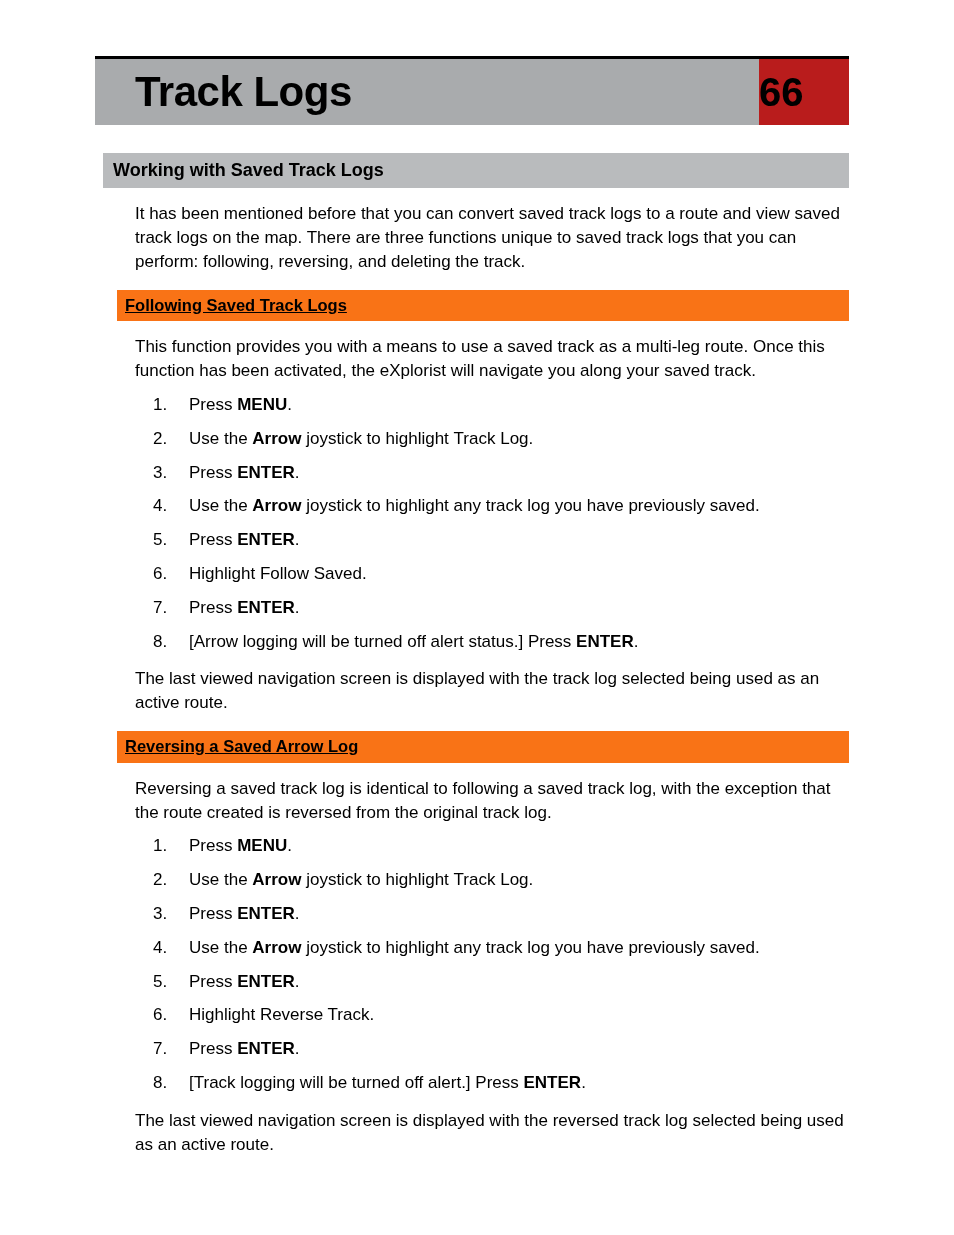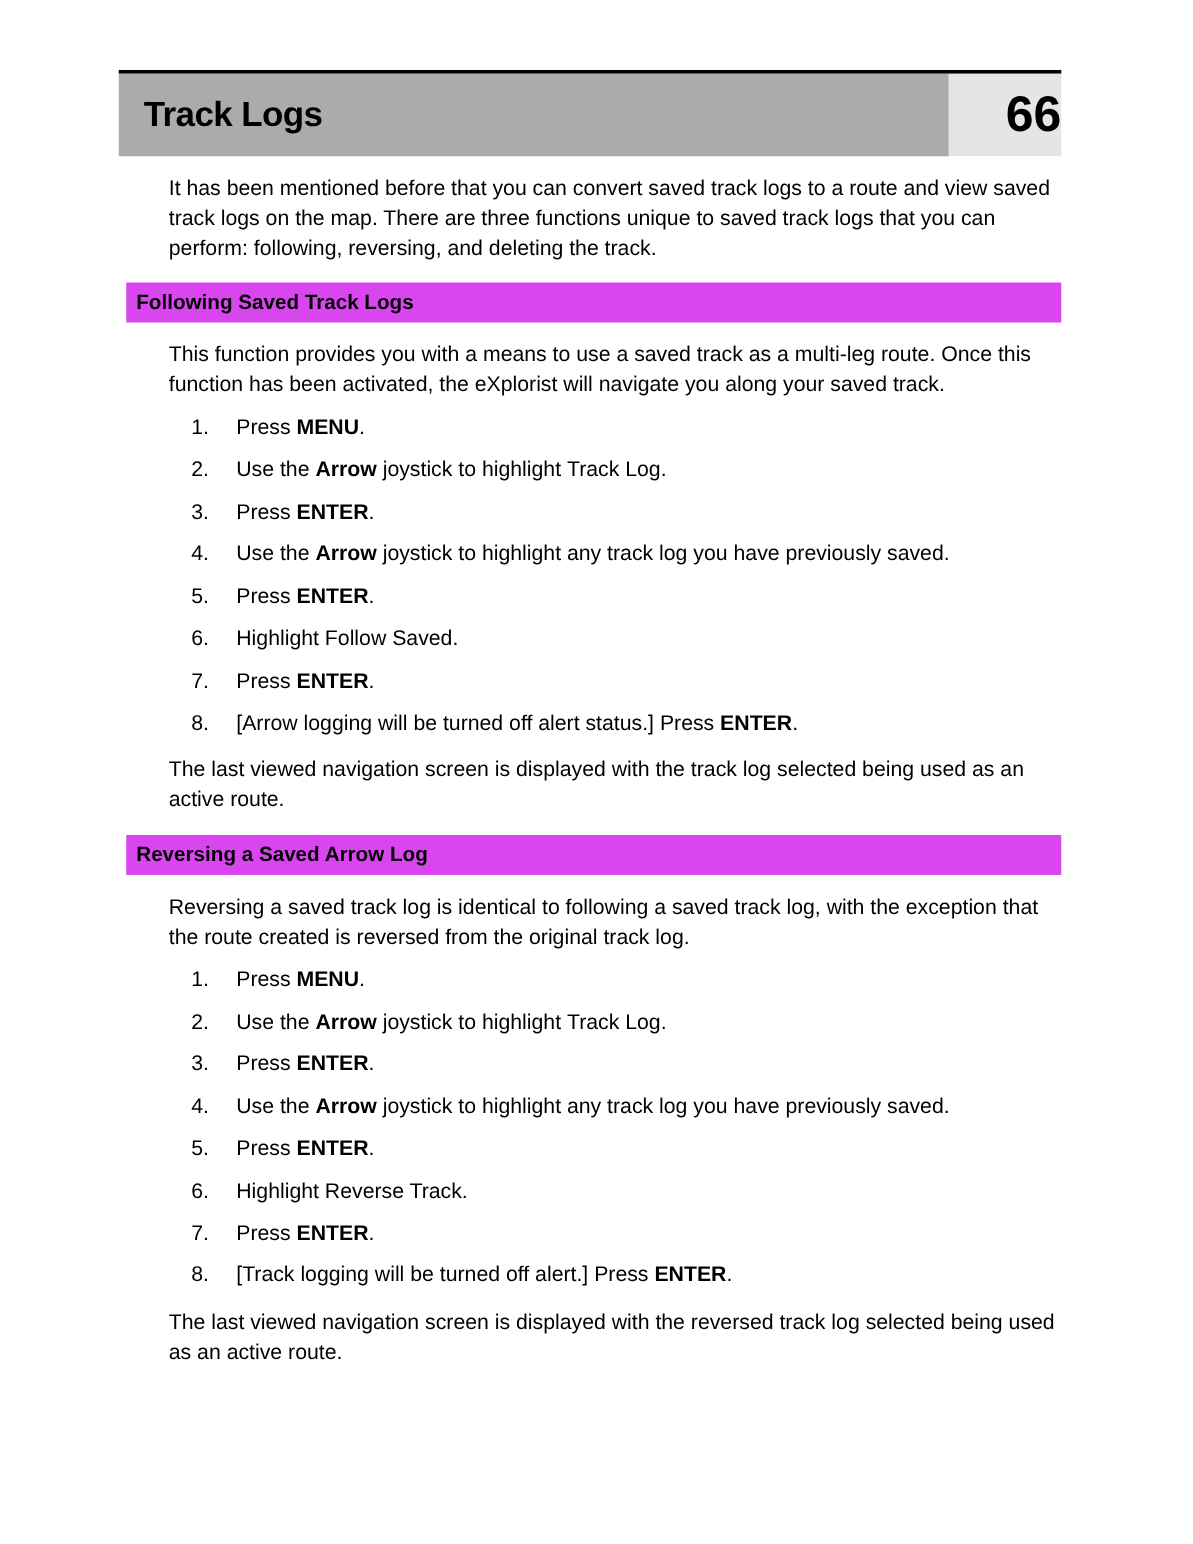--- a/index.html
+++ b/index.html
@@ -34,54 +34,56 @@
     flex: 1;
     background: #a9abad;
     display: flex;
     align-items: center;
     padding-left: 20px;
   }
   .header-title-text {
     font-family: "Arial Narrow", "Helvetica Neue Condensed", Arial, sans-serif;
     font-stretch: condensed;
     font-weight: 700;
-    font-size: 28px;
+    font-size: 42px;
     color: #000;
     letter-spacing: -0.5px;
+    margin-left: 20px;
   }
   .header-page {
     width: 90px;
-    background: #e5e5e5;
+    background: #b91c1c;
     display: flex;
     align-items: center;
-    justify-content: flex-end;
+    justify-content: flex-start;
   }
   .header-page-text {
     font-family: "Arial Narrow", "Helvetica Neue Condensed", Arial, sans-serif;
     font-stretch: condensed;
     font-weight: 700;
     font-size: 40px;
     color: #000;
   }
   .section-bar {
     background: #b9bbbd;
     padding: 5px 10px 5px 10px;
     margin-top: 28px;
     margin-left: 8px;
     margin-right: 0;
   }
   .section-bar-text {
     font-weight: 700;
     font-size: 18px;
   }
   .subsection-bar {
-    background: #d946ef;
+    background: #f97316;
     padding: 4px 10px 4px 8px;
     margin-top: 16px;
-    margin-left: 6px;
+    margin-left: 22px;
+    text-decoration: underline;
   }
   .subsection-bar-text {
     font-weight: 700;
     font-size: 16.5px;
   }
   .body-text {
     margin: 14px 0 0 40px;
   }
   .steps {
     margin: 10px 0 0 22px;
@@ -113,20 +115,23 @@
   <div class="header-rule"></div>
   <div class="header-bar">
     <div class="header-title">
       <span class="header-title-text">Track Logs</span>
     </div>
     <div class="header-page">
       <span class="header-page-text">66</span>
     </div>
   </div>
 
+  <div class="section-bar">
+    <span class="section-bar-text">Working with Saved Track Logs</span>
+  </div>
   <p class="body-text">It has been mentioned before that you can convert saved track logs to a route and view saved track logs on the map.  There are three functions unique to saved track logs that you can perform: following, reversing, and deleting the track.</p>
 
   <div class="subsection-bar">
     <span class="subsection-bar-text">Following Saved Track Logs</span>
   </div>
   <p class="body-text">This function provides you with a means to use a saved track as a multi-leg route.  Once this function has been activated, the eXplorist will navigate you along your saved track.</p>
   <div class="steps">
     <div class="step">
       <span class="step-num">1.</span>
       <span class="step-body"><span>Press </span><b>MENU</b><span>.</span></span>

